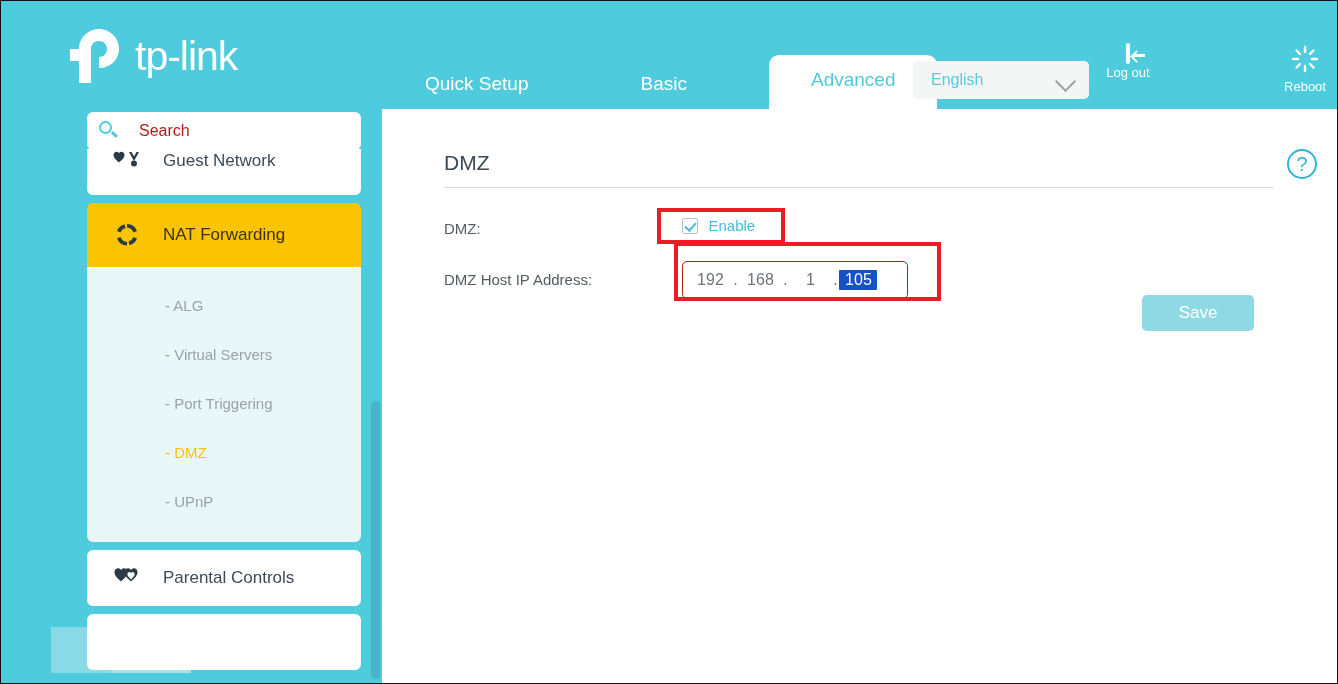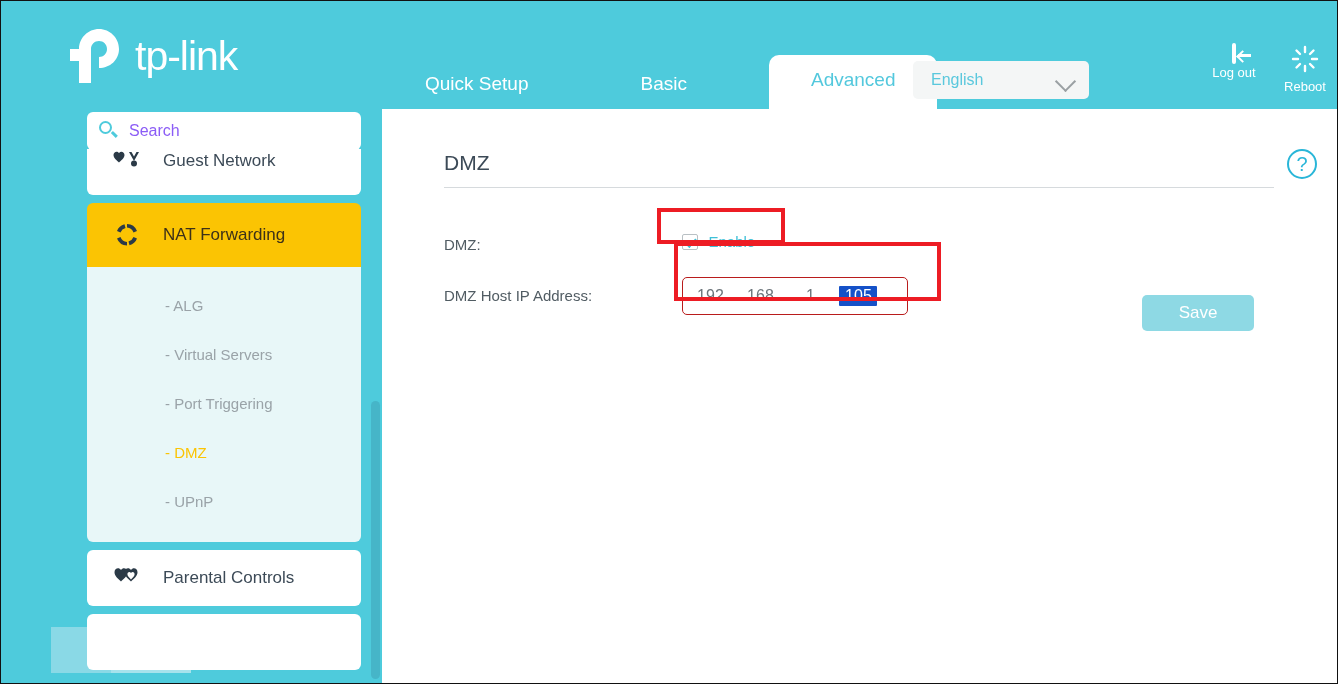--- a/index.html
+++ b/index.html
@@ -103,21 +103,21 @@
     transform: rotate(45deg);
   }
 
   .hdr-action {
     position: absolute;
     top: 44px;
     width: 76px;
     text-align: center;
     cursor: pointer;
   }
-  .hdr-action.logout { left: 1195px; }
+  .hdr-action.logout { left: 1089px; }
   .hdr-action.reboot { left: 1266px; }
   .hdr-action .label {
     color: #ffffff;
     font-size: 13px;
     margin-top: 2px;
     display: block;
   }
   .icon-logout {
     width: 26px; height: 26px;
     margin: 0 auto;
@@ -207,22 +207,22 @@
   }
   .search-ico:after {
     content: "";
     position: absolute;
     left: 12px; top: 12px;
     width: 7px; height: 2.5px;
     background: #4ecbdc;
     transform: rotate(45deg);
   }
   .search-ph {
-    margin-left: 10px;
-    color: #8b5cf6;
+    margin-left: 20px;
+    color: #b91c1c;
     font-size: 16px;
   }
 
   .menu {
     position: absolute;
     left: 86px;
     top: 40px;
     width: 274px;
   }
   .menu-item {
@@ -333,21 +333,20 @@
     font-size: 20px;
     line-height: 26px;
     text-align: center;
     box-sizing: border-box;
     cursor: pointer;
   }
 
   .field-row {
     position: absolute;
     left: 62px;
-    margin-top: 16px;
   }
   .row-dmz { top: 108px; }
   .row-ip  { top: 152px; }
   .field-label {
     font-size: 15px;
     color: #515c63;
     display: inline-block;
     width: 234px;
   }
 

